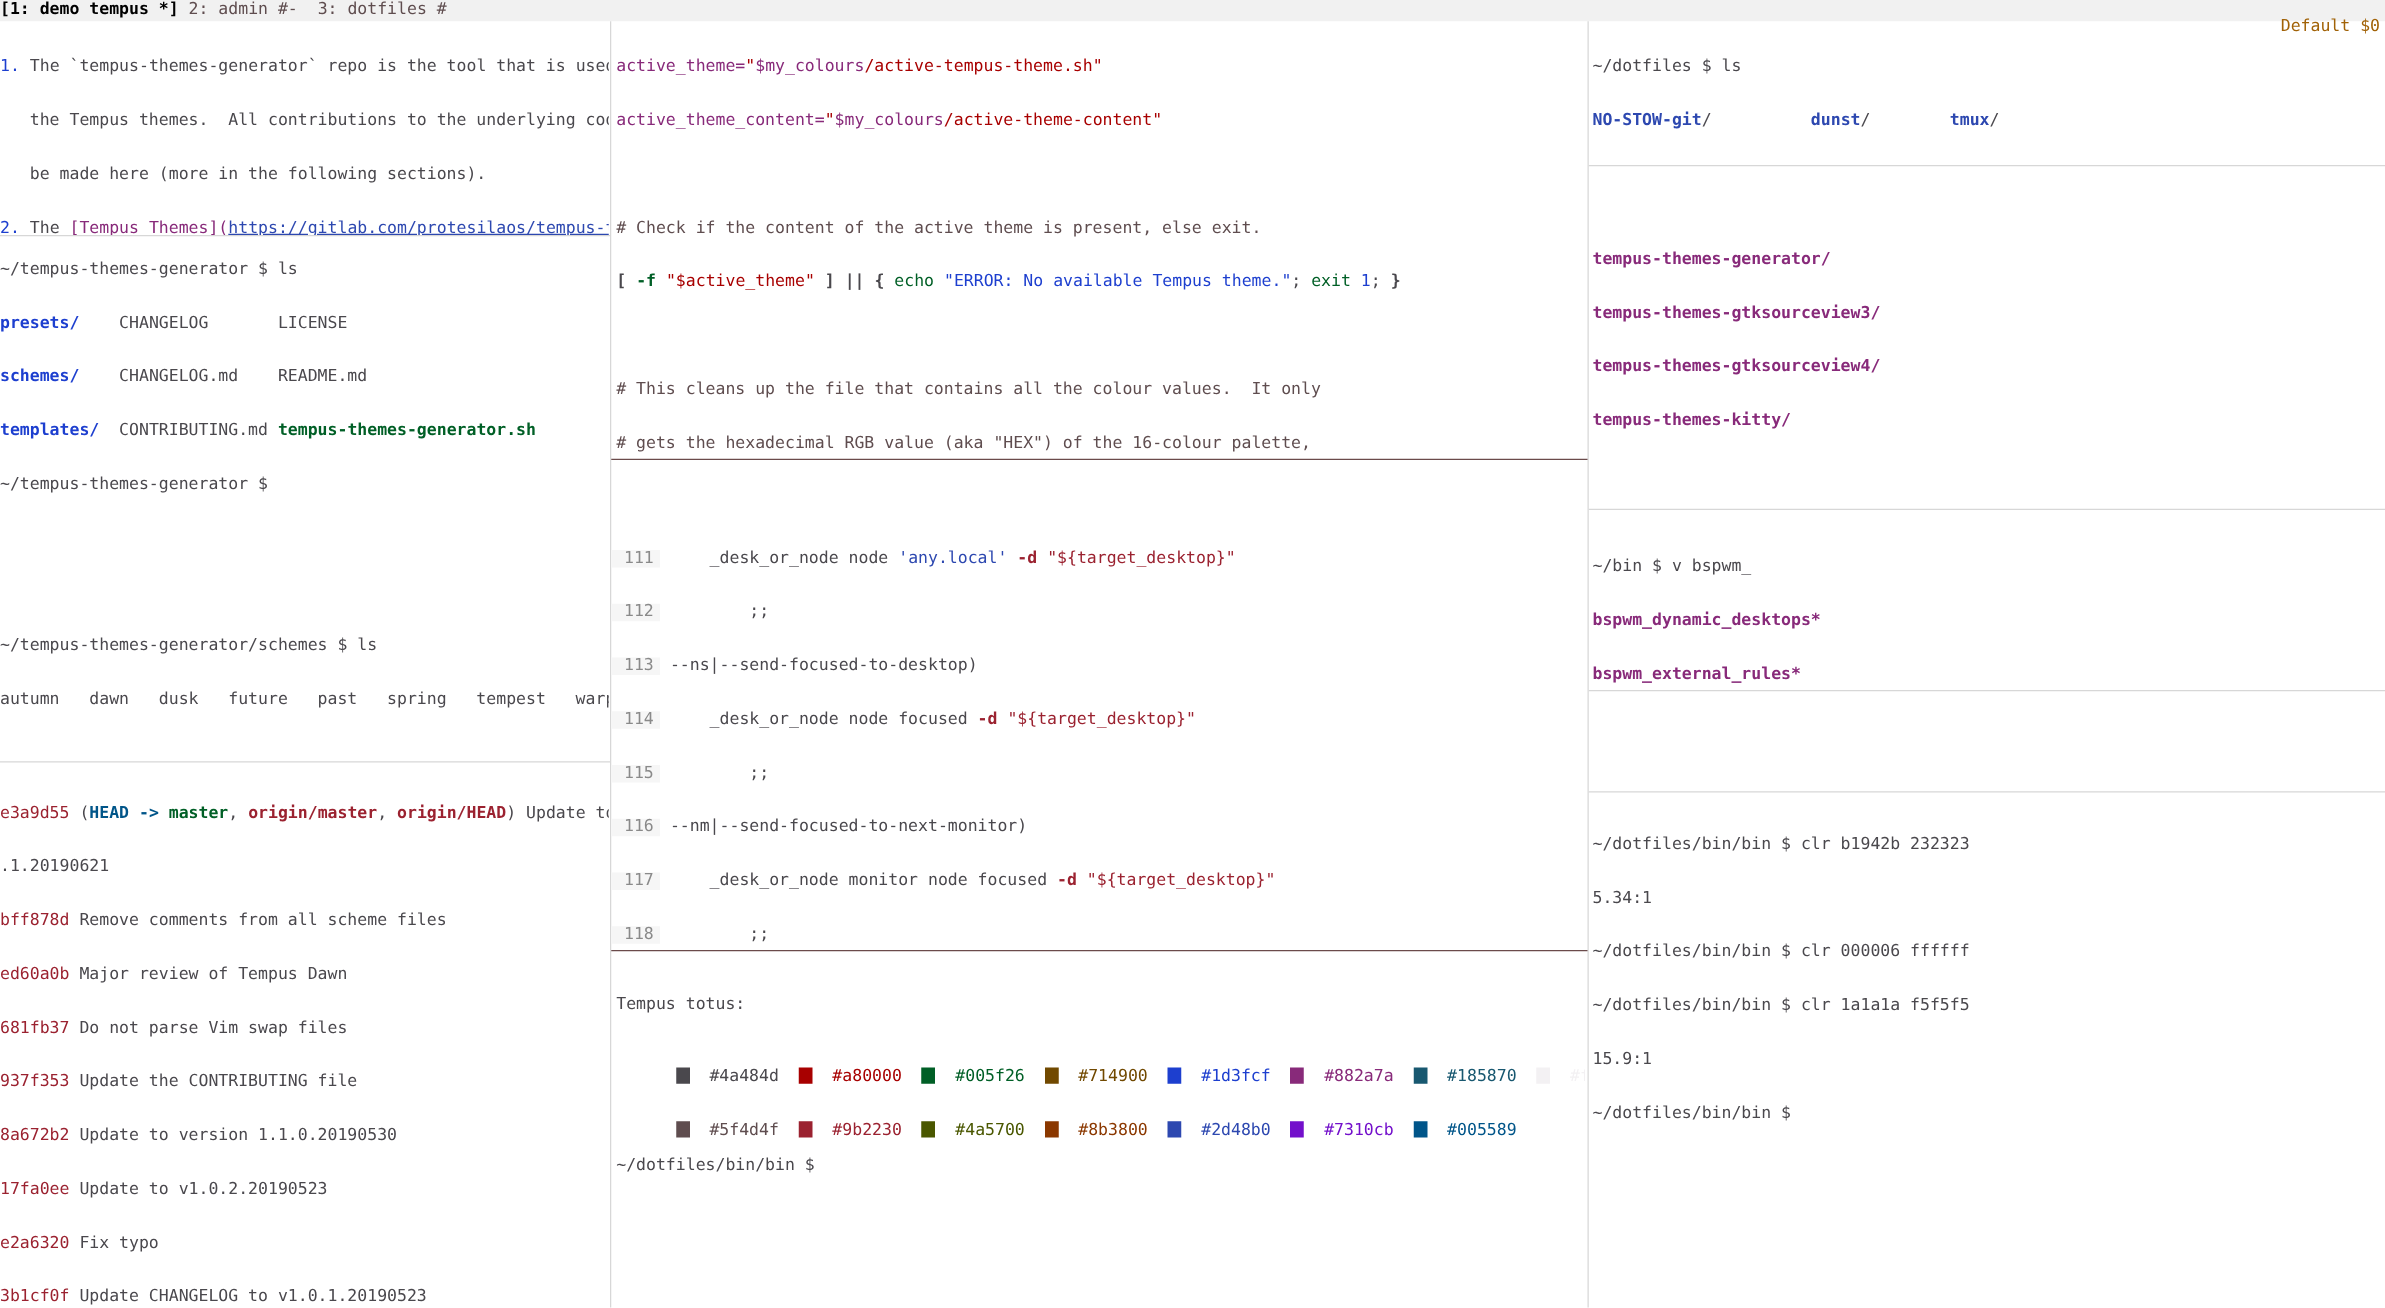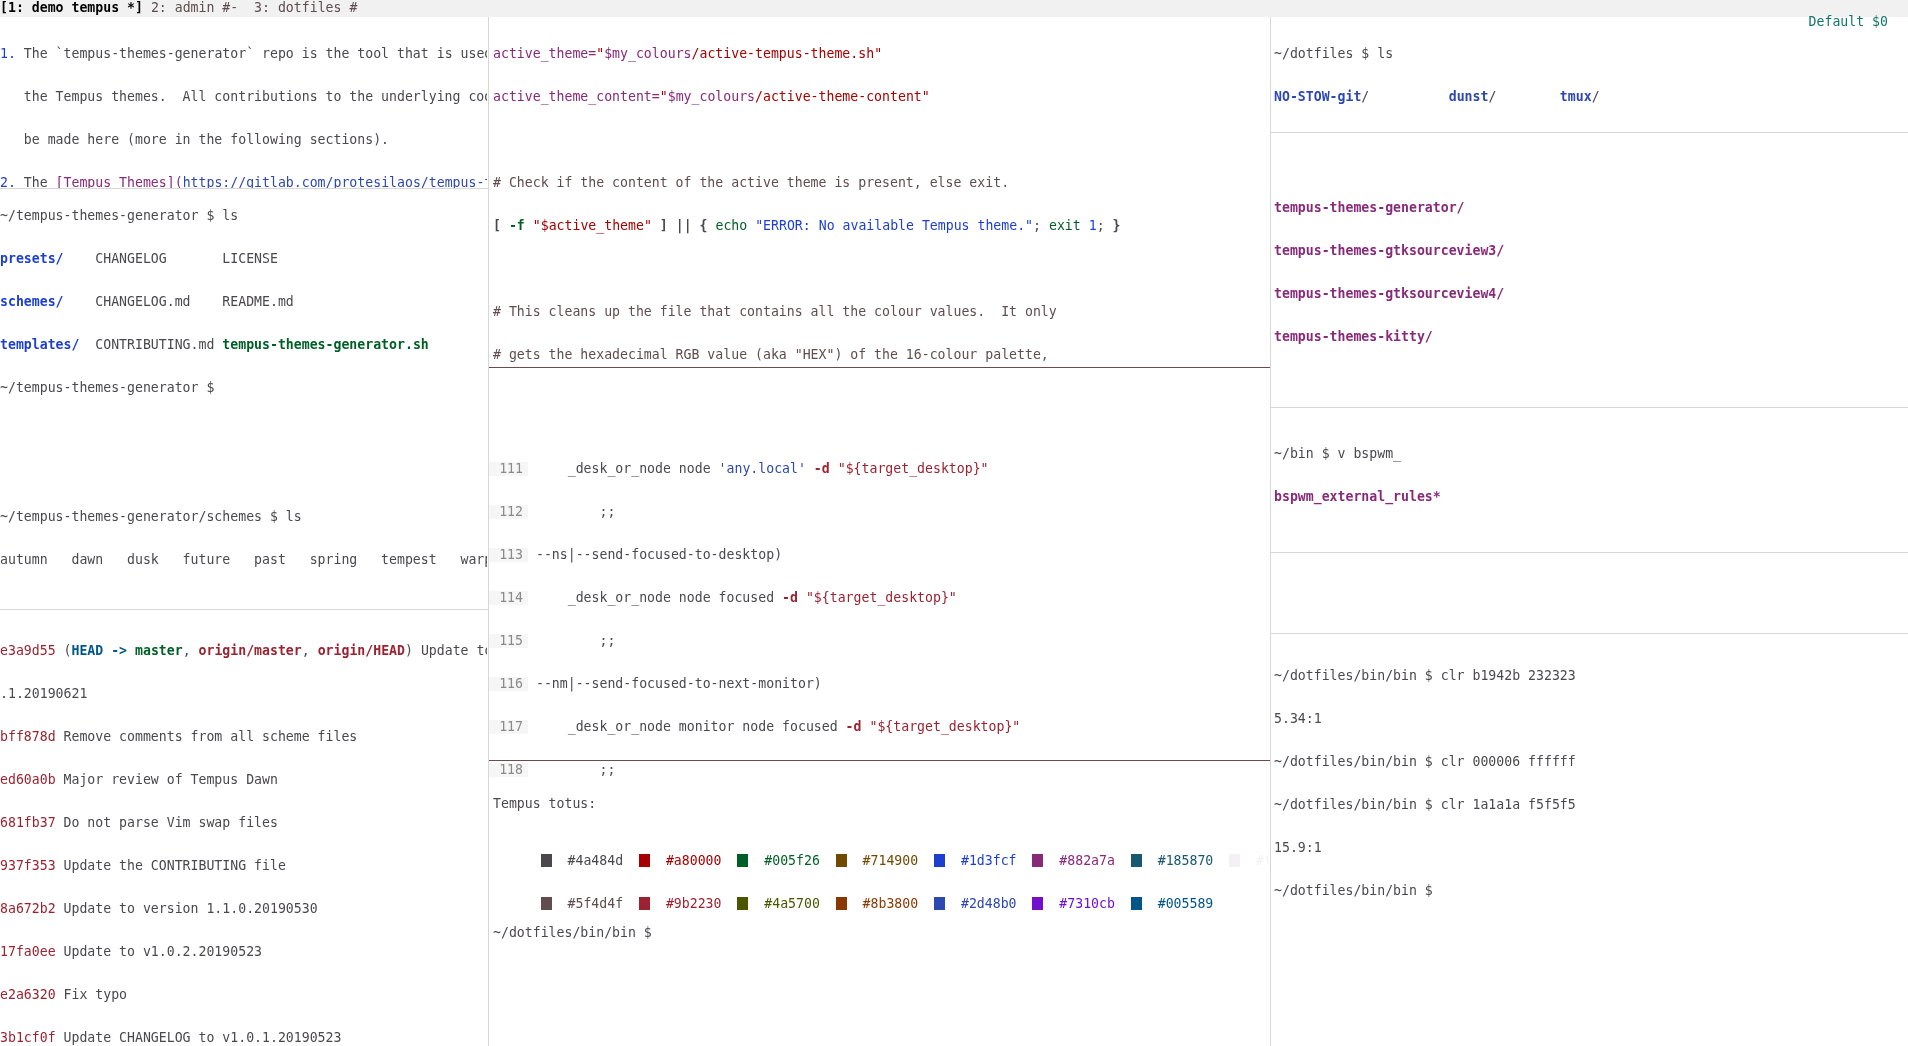--- a/index.html
+++ b/index.html
@@ -16,21 +16,21 @@
 
   
   .statusbar{
     position:absolute;left:0;top:0;width:1908px;height:17px;
     background:#f1f1f1;color:#5f4d4f;
     display:flex;align-items:center;
     white-space:pre;
   }
   .st-win{padding:0 0;}
   .st-win.active{color:#000000;font-weight:bold;}
-  .st-right{margin-left:auto;color:#0f766e;padding-right:20px;margin-top:28px;}
+  .st-right{margin-left:auto;color:#a16207;padding-right:4px;margin-top:28px;}
 
   
   .pane{position:absolute;overflow:hidden;white-space:pre;}
   .vsep{position:absolute;background:#d7d7d7;width:1px;}
   .hsep{position:absolute;background:#d7d7d7;height:1px;}
 
   
   .c-fg{color:#4a484d;}
   .c-dim{color:#5f4d4f;}
   .c-red{color:#a80000;}
@@ -157,21 +157,21 @@
     
     
     
     
     
     
     
     
   </div>
 
-  <div class="pane" style="left:489px;top:390px;width:781px;height:390px;">
+  <div class="pane" style="left:489px;top:368px;width:781px;height:390px;">
     <div class="row">&nbsp;</div>
     <div class="row"><span class="linenr">111</span><span class="c-fg">     _desk_or_node node </span><span class="c-blue2">'any.local'</span><span class="c-fg"> </span><span class="c-red2 b">-d</span><span class="c-fg"> </span><span class="c-red2">"${target_desktop}"</span></div>
     <div class="row"><span class="linenr">112</span><span class="c-fg">         ;;</span></div>
     <div class="row"><span class="linenr">113</span><span class="c-fg"> --ns|--send-focused-to-desktop)</span></div>
     <div class="row"><span class="linenr">114</span><span class="c-fg">     _desk_or_node node focused </span><span class="c-red2 b">-d</span><span class="c-fg"> </span><span class="c-red2">"${target_desktop}"</span></div>
     <div class="row"><span class="linenr">115</span><span class="c-fg">         ;;</span></div>
     <div class="row"><span class="linenr">116</span><span class="c-fg"> --nm|--send-focused-to-next-monitor)</span></div>
     <div class="row"><span class="linenr">117</span><span class="c-fg">     _desk_or_node monitor node focused </span><span class="c-red2 b">-d</span><span class="c-fg"> </span><span class="c-red2">"${target_desktop}"</span></div>
     <div class="row"><span class="linenr">118</span><span class="c-fg">         ;;</span></div>
     
@@ -231,20 +231,21 @@
     
     
     
     
     
     
   </div>
 
   <div class="pane" style="left:1274px;top:418px;width:634px;height:134px;">
     <div class="row"><span class="c-fg">~/bin $ v bspwm_</span></div>
+    <div class="row"><span class="c-magenta b">bspwm_dynamic_desktops*</span></div>
     <div class="row"><span class="c-magenta b">bspwm_external_rules*</span></div>
     
     
     
     
     
     
   </div>
 
   <div class="pane" style="left:1274px;top:640px;width:634px;height:406px;">

